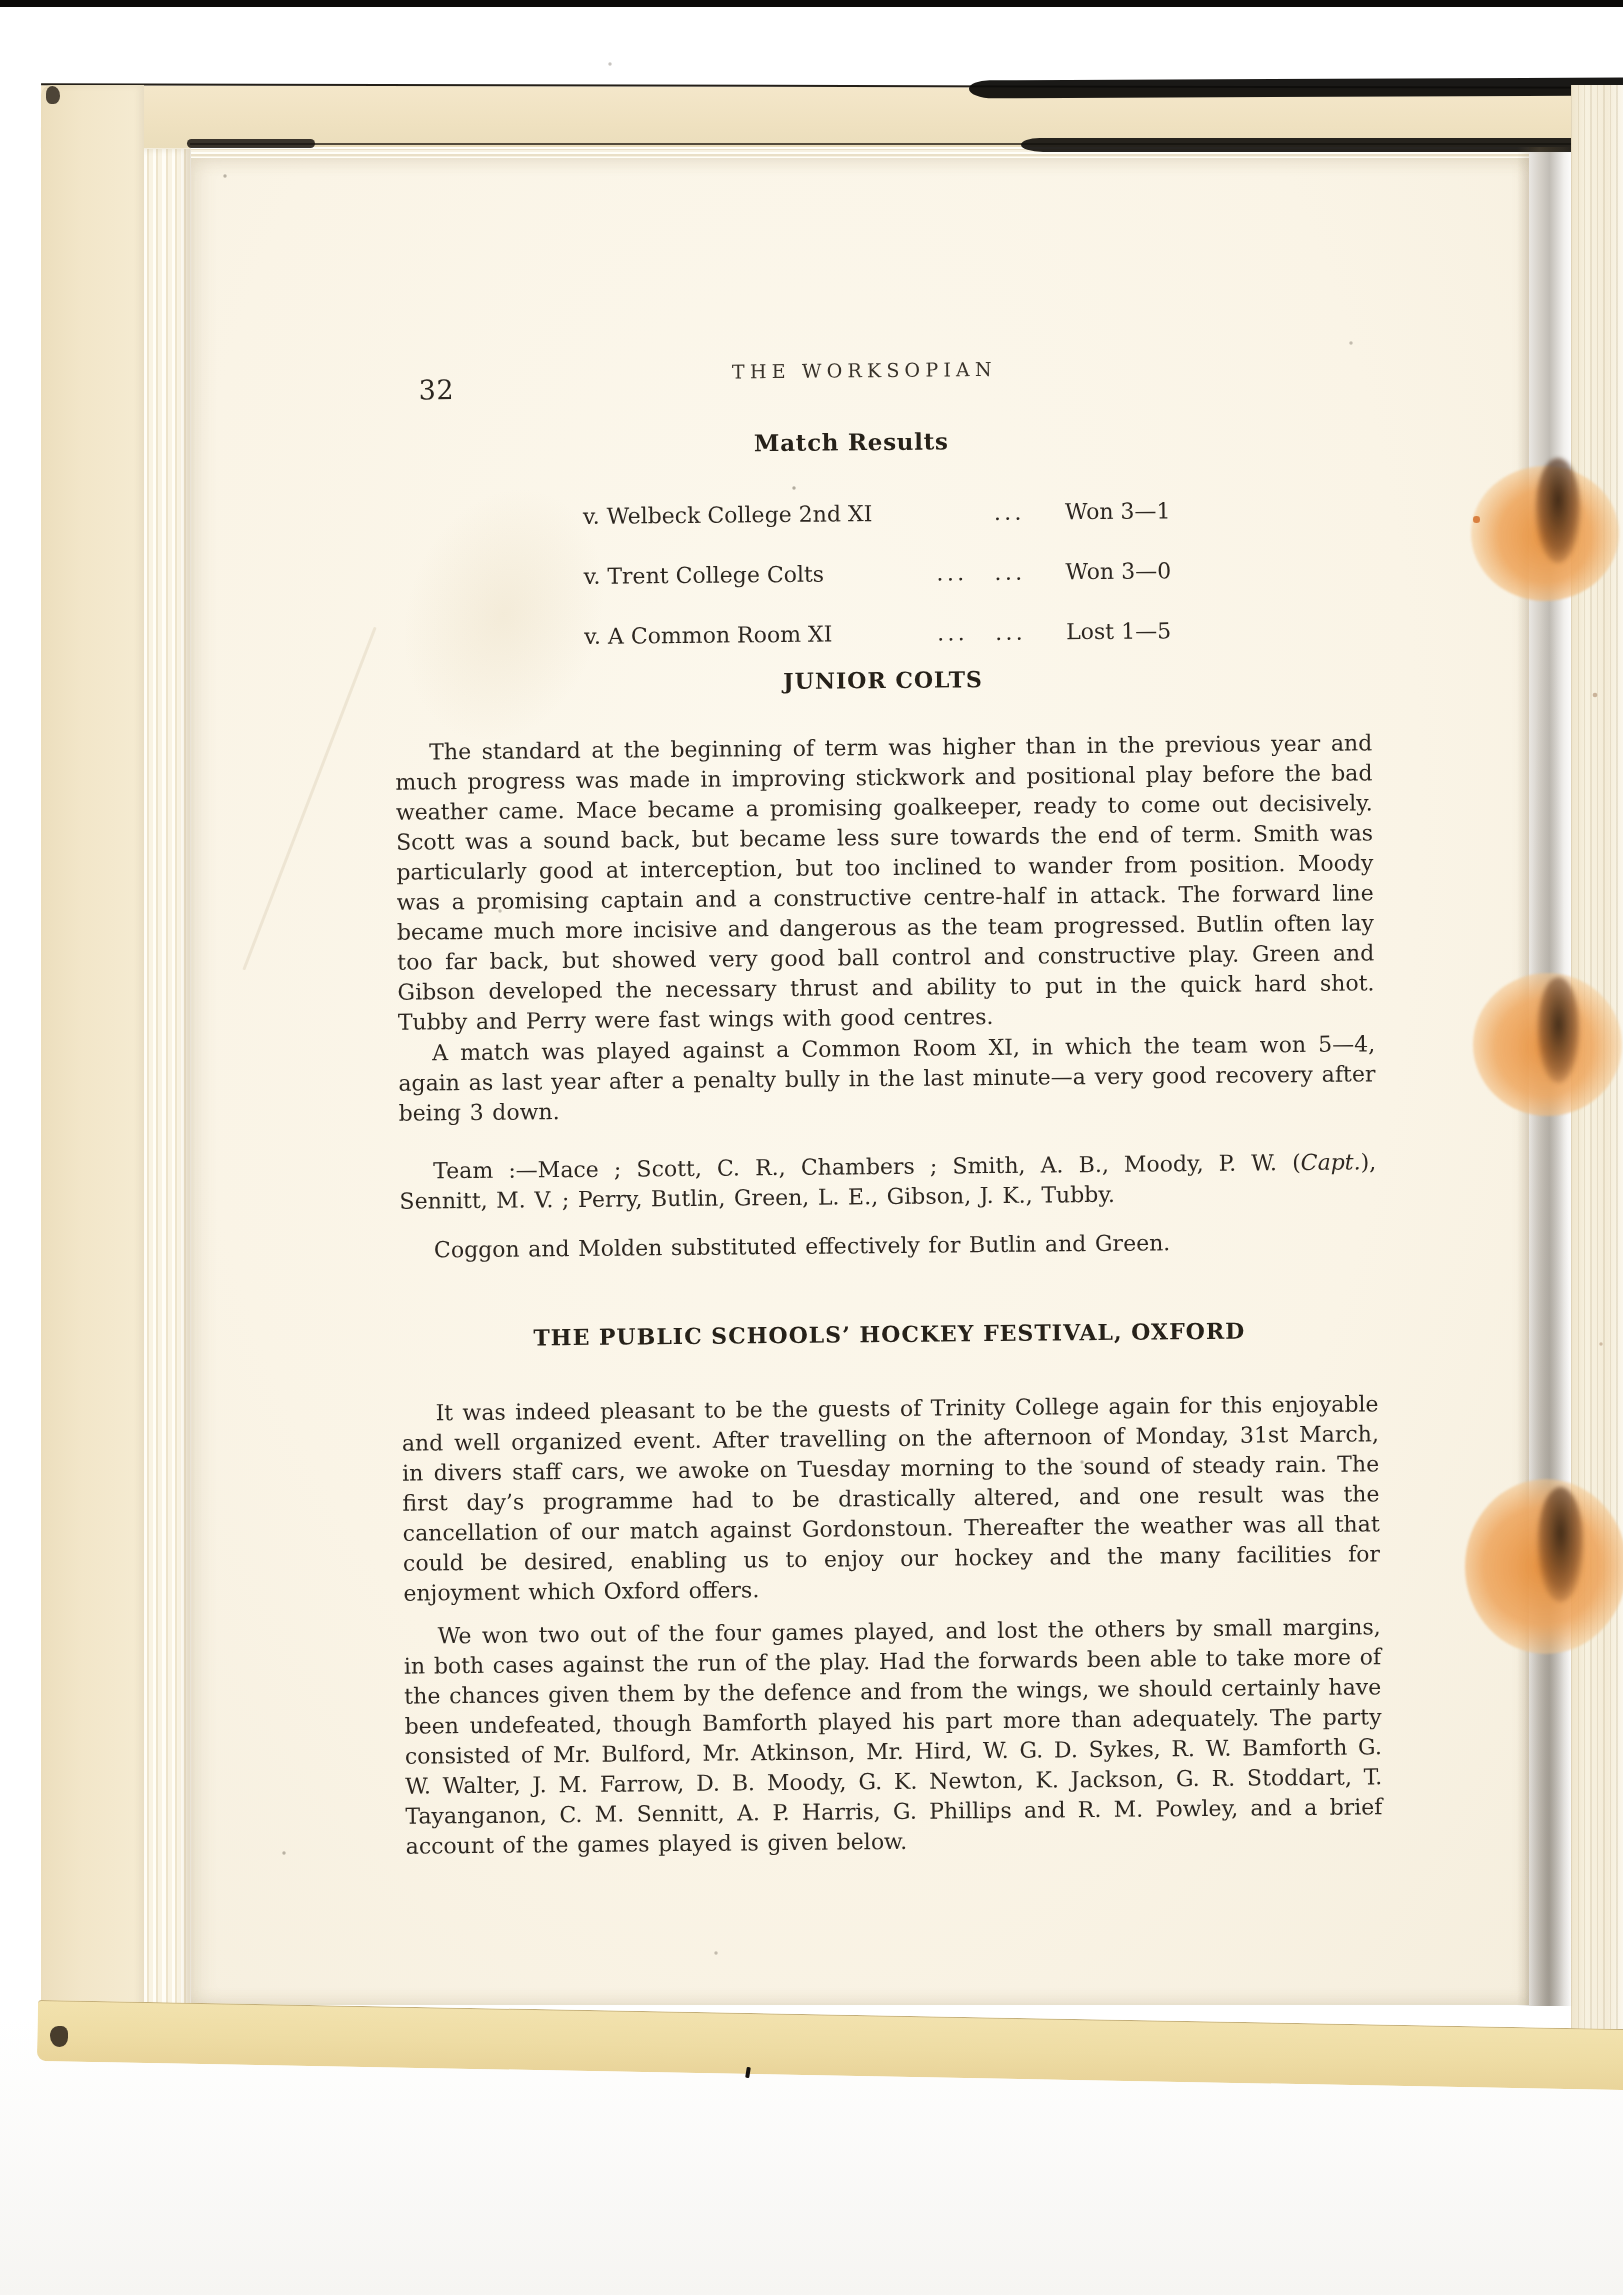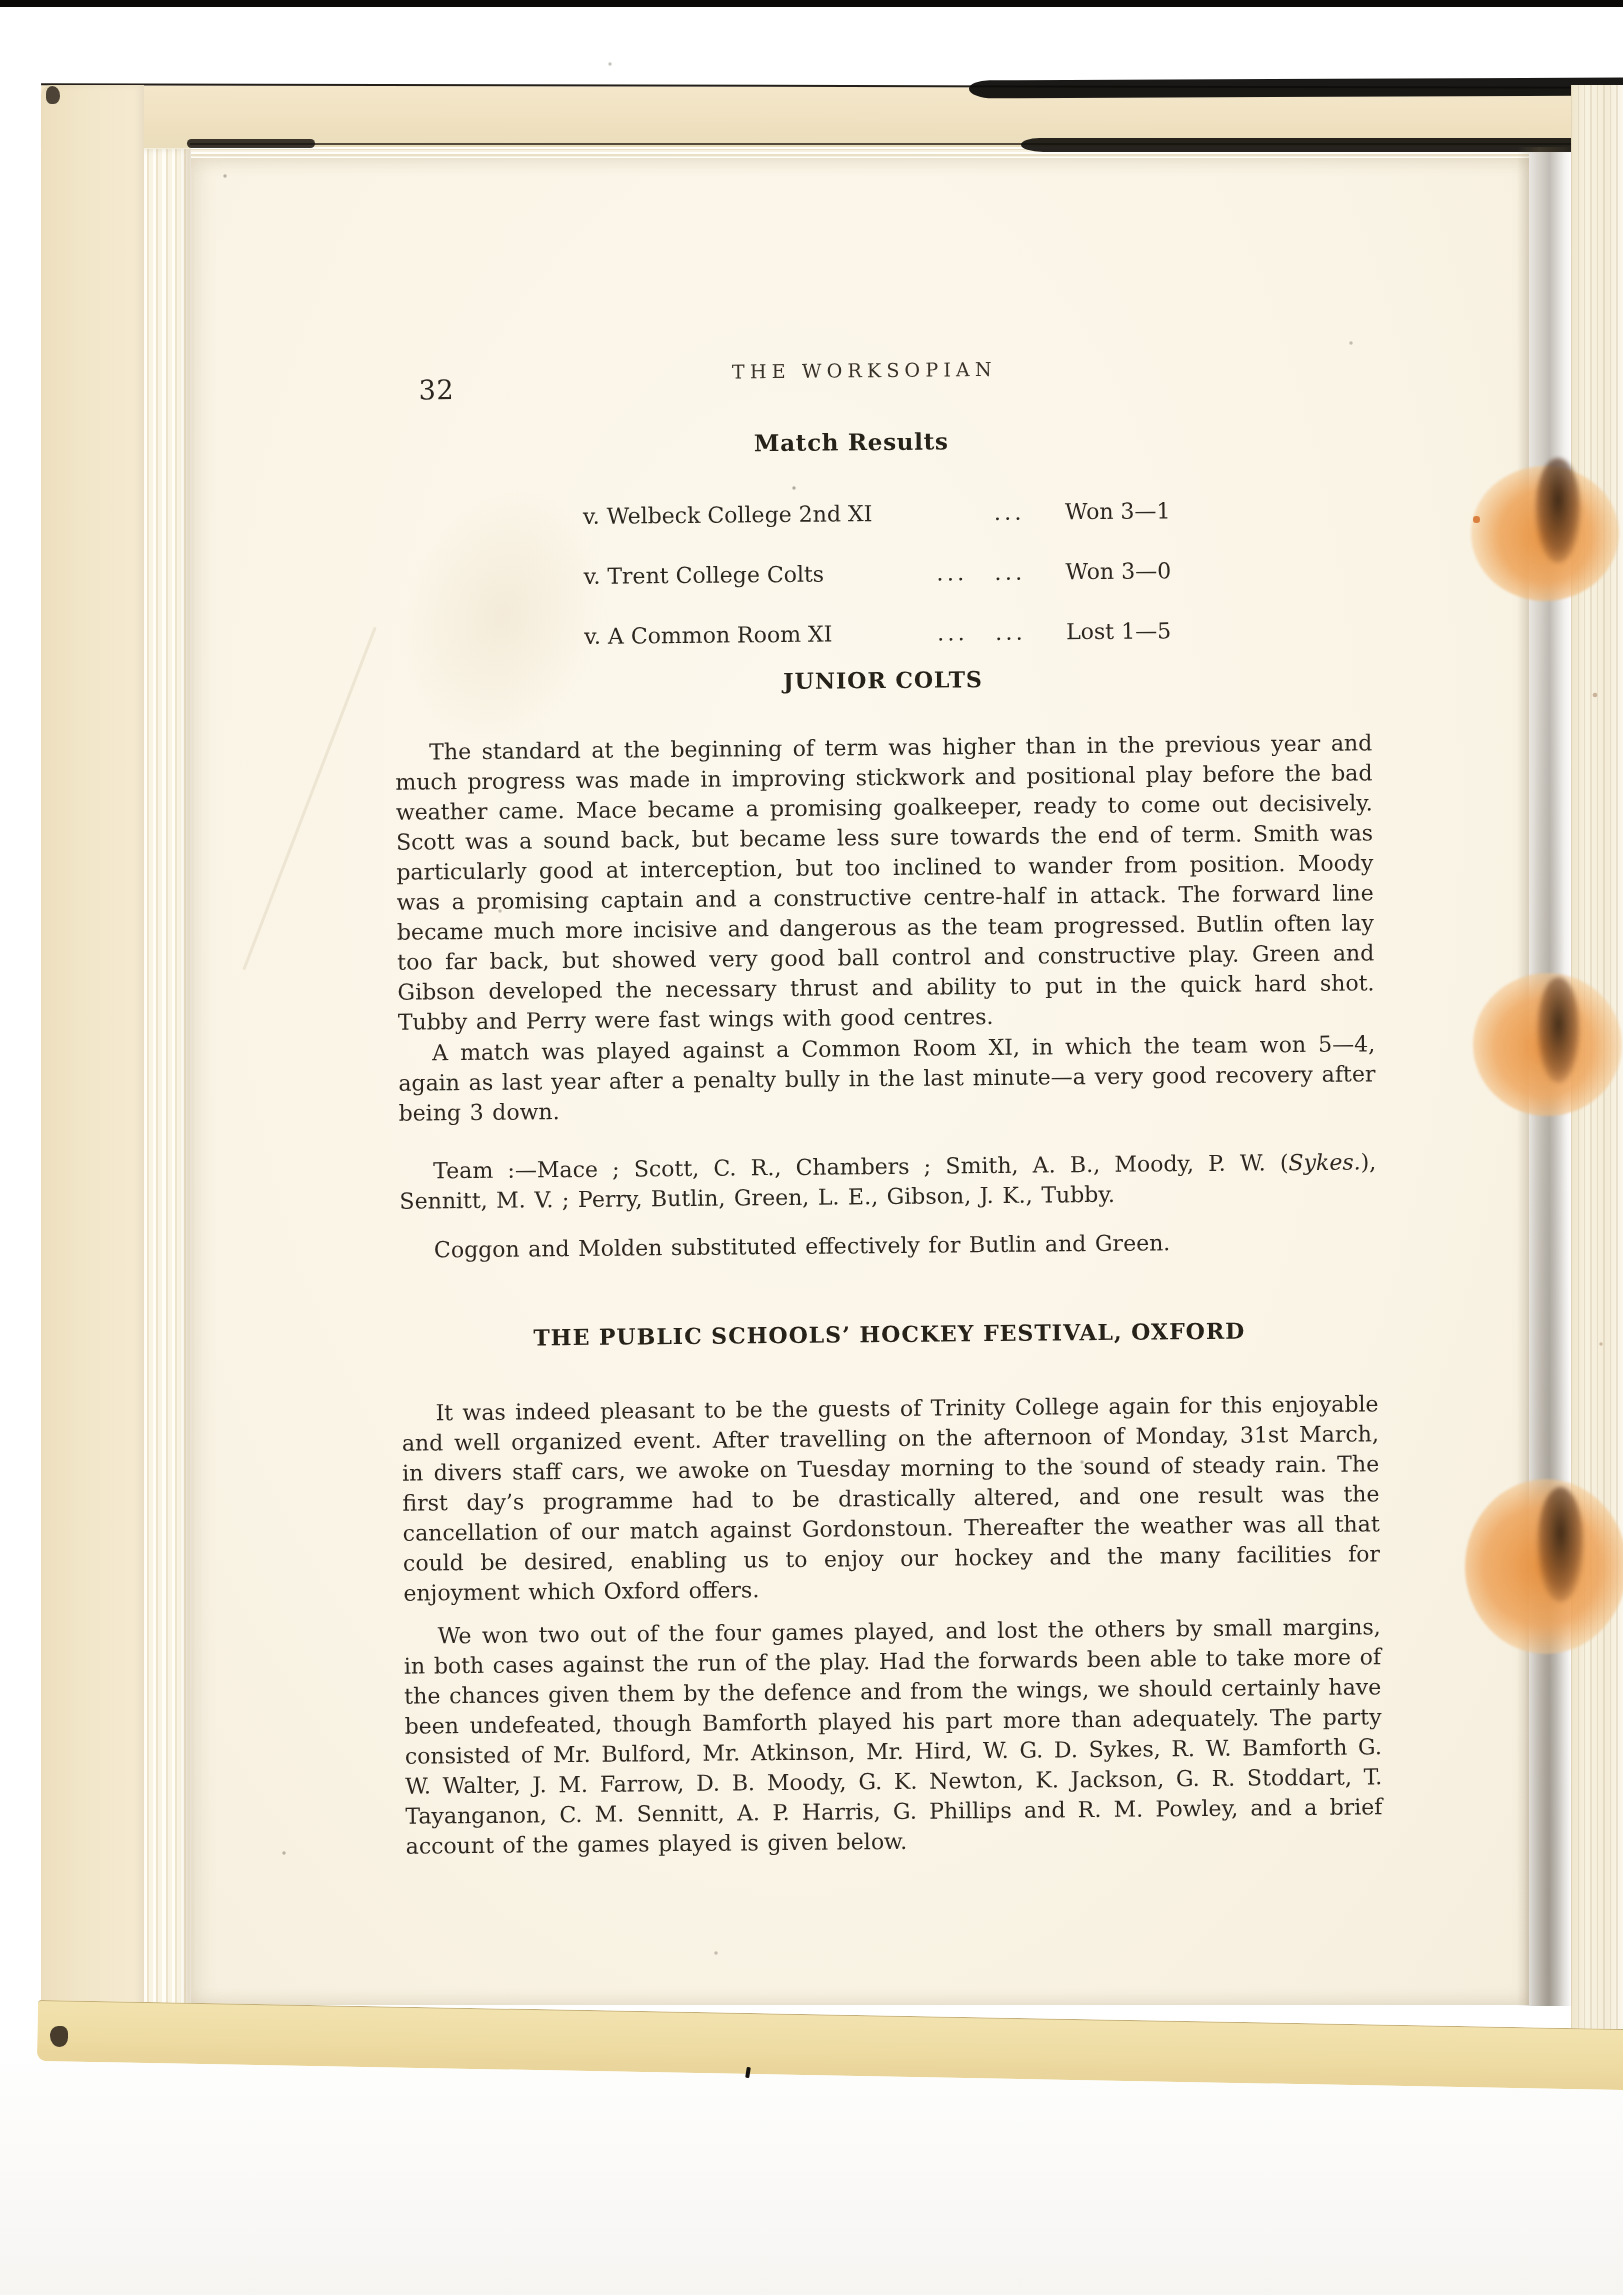--- a/index.html
+++ b/index.html
@@ -170,21 +170,21 @@
         <span class="mr-res">Lost 1—5</span>
       </div>
     </div>
 
     <div class="sec-head jc-head">JUNIOR COLTS</div>
 
     <p class="para p1">The standard at the beginning of term was higher than in the previous year and much progress was made in improving stickwork and positional play before the bad weather came.  Mace became a promising goalkeeper, ready to come out decisively. Scott was a sound back, but became less sure towards the end of term.  Smith was particularly good at interception, but too inclined to wander from position.  Moody was a promising captain and a constructive centre-half in attack.  The forward line became much more incisive and dangerous as the team progressed.  Butlin often lay too far back, but showed very good ball control and constructive play.  Green and Gibson developed the necessary thrust and ability to put in the quick hard shot. Tubby and Perry were fast wings with good centres.</p>
 
     <p class="para p2">A match was played against a Common Room XI, in which the team won 5—4, again as last year after a penalty bully in the last minute—a very good recovery after being 3 down.</p>
 
-    <p class="para team"><span>Team :—Mace ;  Scott, C. R., Chambers ;  Smith, A. B., Moody, P. W. (</span><span class="cap-it">Sykes.</span><span>), Sennitt, M. V. ;  Perry, Butlin, Green, L. E., Gibson, J. K., Tubby.</span></p>
+    <p class="para team"><span>Team :—Mace ;  Scott, C. R., Chambers ;  Smith, A. B., Moody, P. W. (</span><span class="cap-it">Capt.</span><span>), Sennitt, M. V. ;  Perry, Butlin, Green, L. E., Gibson, J. K., Tubby.</span></p>
 
     <p class="para coggon">Coggon and Molden substituted effectively for Butlin and Green.</p>
 
     <div class="sec-head fest-head">THE PUBLIC SCHOOLS’ HOCKEY FESTIVAL, OXFORD</div>
 
     <p class="para fp1">It was indeed pleasant to be the guests of Trinity College again for this enjoyable and well organized event.  After travelling on the afternoon of Monday, 31st March, in divers staff cars, we awoke on Tuesday morning to the sound of steady rain.  The first day’s programme had to be drastically altered, and one result was the cancellation of our match against Gordonstoun.  Thereafter the weather was all that could be desired, enabling us to enjoy our hockey and the many facilities for enjoyment which Oxford offers.</p>
 
     <p class="para fp2">We won two out of the four games played, and lost the others by small margins, in both cases against the run of the play.  Had the forwards been able to take more of the chances given them by the defence and from the wings, we should certainly have been undefeated, though Bamforth played his part more than adequately.  The party consisted of Mr. Bulford, Mr. Atkinson, Mr. Hird, W. G. D. Sykes, R. W. Bamforth G. W. Walter, J. M. Farrow, D. B. Moody, G. K. Newton, K. Jackson, G. R. Stoddart, T. Tayanganon, C. M. Sennitt, A. P. Harris, G. Phillips and R. M. Powley, and a brief account of the games played is given below.</p>
 
   </div>

